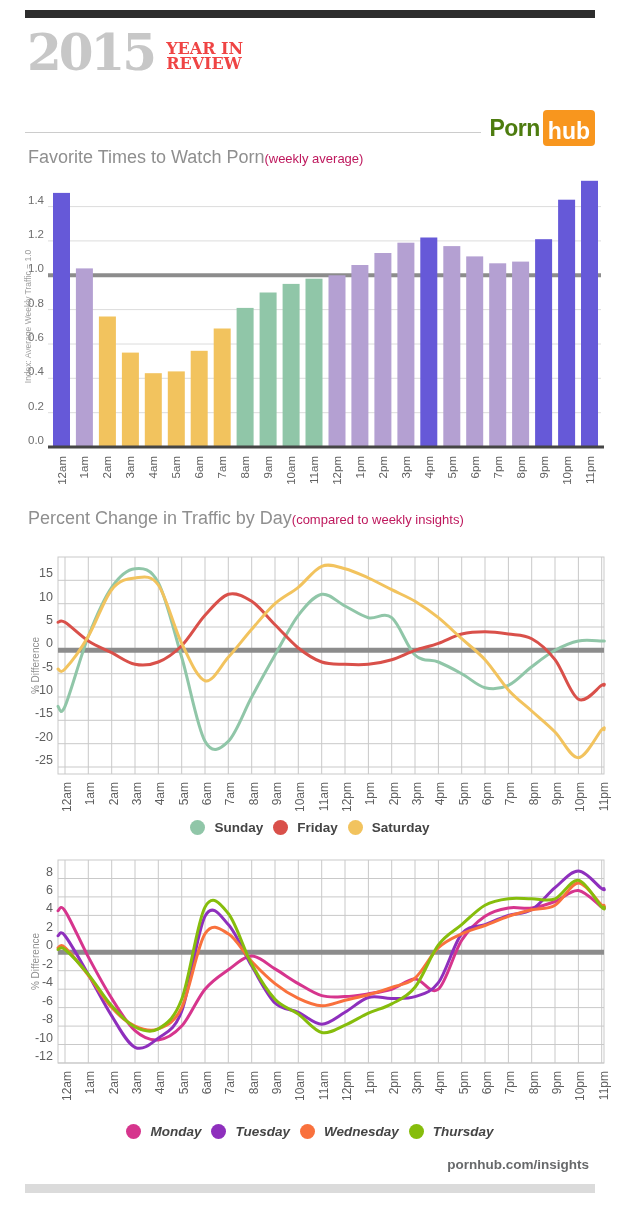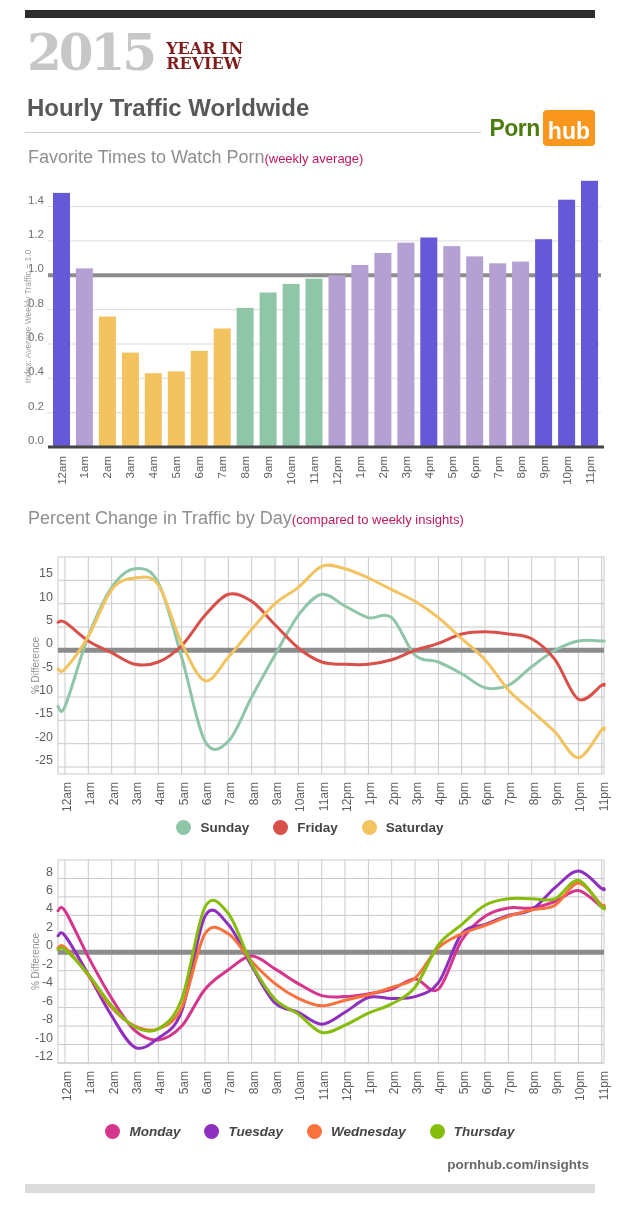--- a/index.html
+++ b/index.html
@@ -4,38 +4,38 @@
 <style>
   html,body{margin:0;padding:0;background:#ffffff;}
   .page{position:relative;width:620px;height:1209px;background:#fff;overflow:hidden;
         font-family:"Liberation Sans",sans-serif;}
   .topbar{position:absolute;left:25px;top:10px;width:570px;height:8px;background:#2d2d2d;}
   .bottombar{position:absolute;left:25px;top:1184px;width:570px;height:9px;background:#dbdbdb;}
   .logo2015{position:absolute;left:27px;top:28px;display:flex;align-items:flex-start;}
   .logo-year{font-family:"DejaVu Serif",serif;font-weight:bold;font-size:50px;line-height:50px;
              color:#c7c7c7;letter-spacing:-3px;}
   .logo-yir{margin-left:12px;margin-top:13px;font-family:"DejaVu Serif",serif;font-weight:bold;
-            font-size:16px;line-height:15px;color:#7f1d1d;letter-spacing:0px;}
+            font-size:16px;line-height:15px;color:#ef4444;letter-spacing:0px;}
   .page-title{position:absolute;left:27px;top:94px;font-size:24px;font-weight:bold;color:#57585a;}
   .title-rule{position:absolute;left:25px;top:132px;width:456px;height:1px;background:#cccccc;}
   .ph-logo{position:absolute;top:110px;right:25px;display:flex;align-items:center;}
   .ph-porn{font-size:23px;font-weight:bold;color:#4d7c0f;letter-spacing:-0.5px;}
   .ph-hub{margin-left:3px;font-size:23px;font-weight:bold;color:#ffffff;background:#f8961e;
           border-radius:4px;padding:8px 5px 2px 5px;line-height:26px;}
   .chart-title{position:absolute;left:28px;font-size:18px;color:#8f8f8f;}
   .chart-title .sub{font-size:13px;color:#be185d;}
   .c1-title{top:147px;}
   .c2-title{top:508px;}
   .chart-svg{position:absolute;left:0;}
   #chart1{top:176px;width:620px;height:330px;}
   #chart2{top:545px;width:620px;height:300px;}
   #chart3{top:838px;width:620px;height:300px;}
   svg text{font-family:"Liberation Sans",sans-serif;}
   .legend{position:absolute;left:0;width:620px;display:flex;justify-content:center;
-          align-items:center;gap:24px;}
+          align-items:center;gap:10px;}
   #legend2{top:820px;}
   #legend3{top:1124px;font-style:italic;}
   .legend-item{display:flex;align-items:center;gap:9px;}
   .legend-dot{width:15px;height:15px;border-radius:50%;display:inline-block;}
   .legend-label{font-size:13.5px;font-weight:bold;color:#454545;}
   .footer-link{position:absolute;right:31px;top:1157px;font-size:13.5px;font-weight:bold;color:#67696b;}
 </style>
 </head>
 <body>
 
@@ -44,21 +44,20 @@
   <div class="topbar"></div>
 
   <div class="logo2015">
     <div class="logo-year">2015</div>
     <div class="logo-yir">
       <div>YEAR IN</div>
       <div>REVIEW</div>
     </div>
   </div>
 
-  <div class="page-title">Hourly Traffic Worldwide</div>
   <div class="title-rule"></div>
 
   <div class="ph-logo">
     <span class="ph-porn">Porn</span>
     <span class="ph-hub">hub</span>
   </div>
 
   <div class="chart-title c1-title">
     <span>Favorite Times to Watch Porn</span><span class="sub">(weekly average)</span>
   </div>

